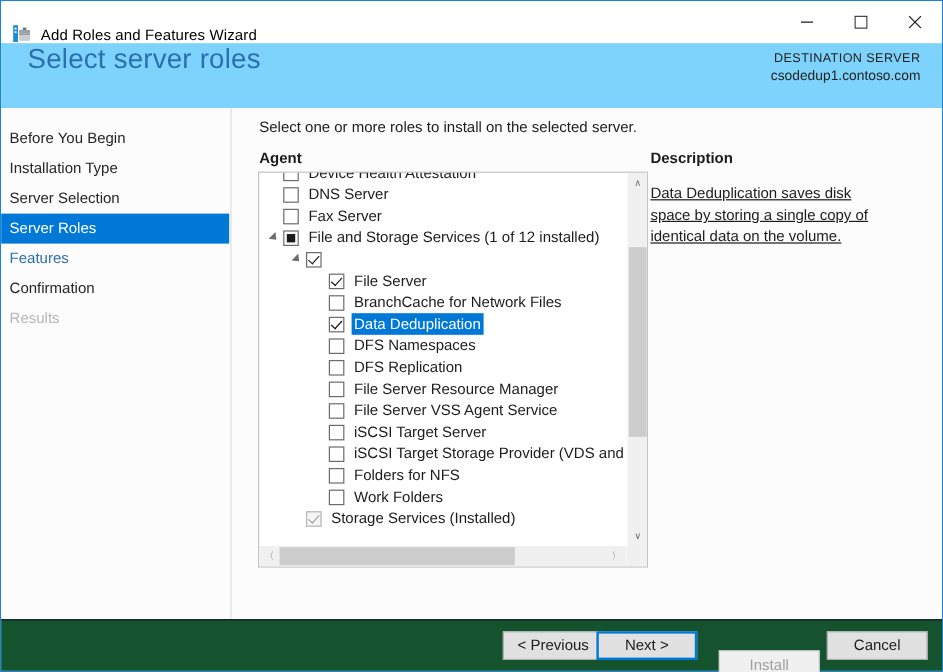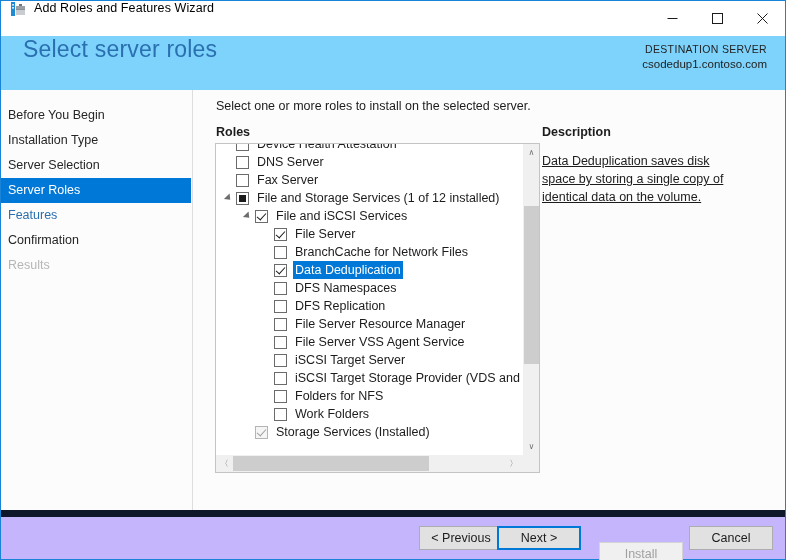--- a/index.html
+++ b/index.html
@@ -22,21 +22,21 @@
     border: 1px solid #1883d7;
     background: #ffffff;
     display: flex;
     flex-direction: column;
   }
   
   .titlebar {
     height: 35px;
     flex: 0 0 35px;
     display: flex;
-    align-items: flex-start;
+    align-items: flex-end;
     background: #ffffff;
     position: relative;
   }
   .title-icon {
     width: 16px; height: 16px;
     margin-left: 9px;
     margin-right: 8px;
     position: relative;
     flex: 0 0 16px;
   }
@@ -307,22 +307,22 @@
     top: 1px;
     height: 15px;
     left: 17px;
     width: 196px;
     background: #cdcdcd;
     cursor: default;
   }
   
   .footer {
     flex: 0 0 42px;
-    background: #c4b5fd;
-    border-top: 7px solid #0f172a;
+    background: #14532d;
+    border-top: 1px solid #0f172a;
     position: relative;
   }
   .btn {
     position: absolute;
     top: 9px;
     width: 84px;
     height: 24px;
     box-sizing: border-box;
     background: #e1e1e1;
     border: 1px solid #adadad;
@@ -400,21 +400,21 @@
       <div class="nav-item">Installation Type</div>
       <div class="nav-item">Server Selection</div>
       <div class="nav-item selected">Server Roles</div>
       <div class="nav-item link">Features</div>
       <div class="nav-item">Confirmation</div>
       <div class="nav-item disabled">Results</div>
     </div>
 
     <div class="content">
       <div class="intro-text">Select one or more roles to install on the selected server.</div>
-      <div class="roles-label">Roles</div>
+      <div class="roles-label">Agent</div>
       <div class="desc-label">Description</div>
       <div class="desc-text">Data Deduplication saves disk space by storing a single copy of identical data on the volume.</div>
 
       <div class="listbox">
         <div class="list-viewport">
           <div class="list-inner" id="roles-list">
               <div class="row indent1">
                 <span class="expander empty">
                   <span class="tri"></span>
                 </span>
@@ -440,21 +440,20 @@
                   <span class="tri"></span>
                 </span>
                 <span class="cb filled"></span>
                 <span class="row-label">File and Storage Services (1 of 12 installed)</span>
               </div>
               <div class="row indent2">
                 <span class="expander">
                   <span class="tri"></span>
                 </span>
                 <span class="cb checked"></span>
-                <span class="row-label">File and iSCSI Services</span>
               </div>
               <div class="row indent3">
                 <span class="expander empty">
                   <span class="tri"></span>
                 </span>
                 <span class="cb checked"></span>
                 <span class="row-label">File Server</span>
               </div>
               <div class="row indent3">
                 <span class="expander empty">

